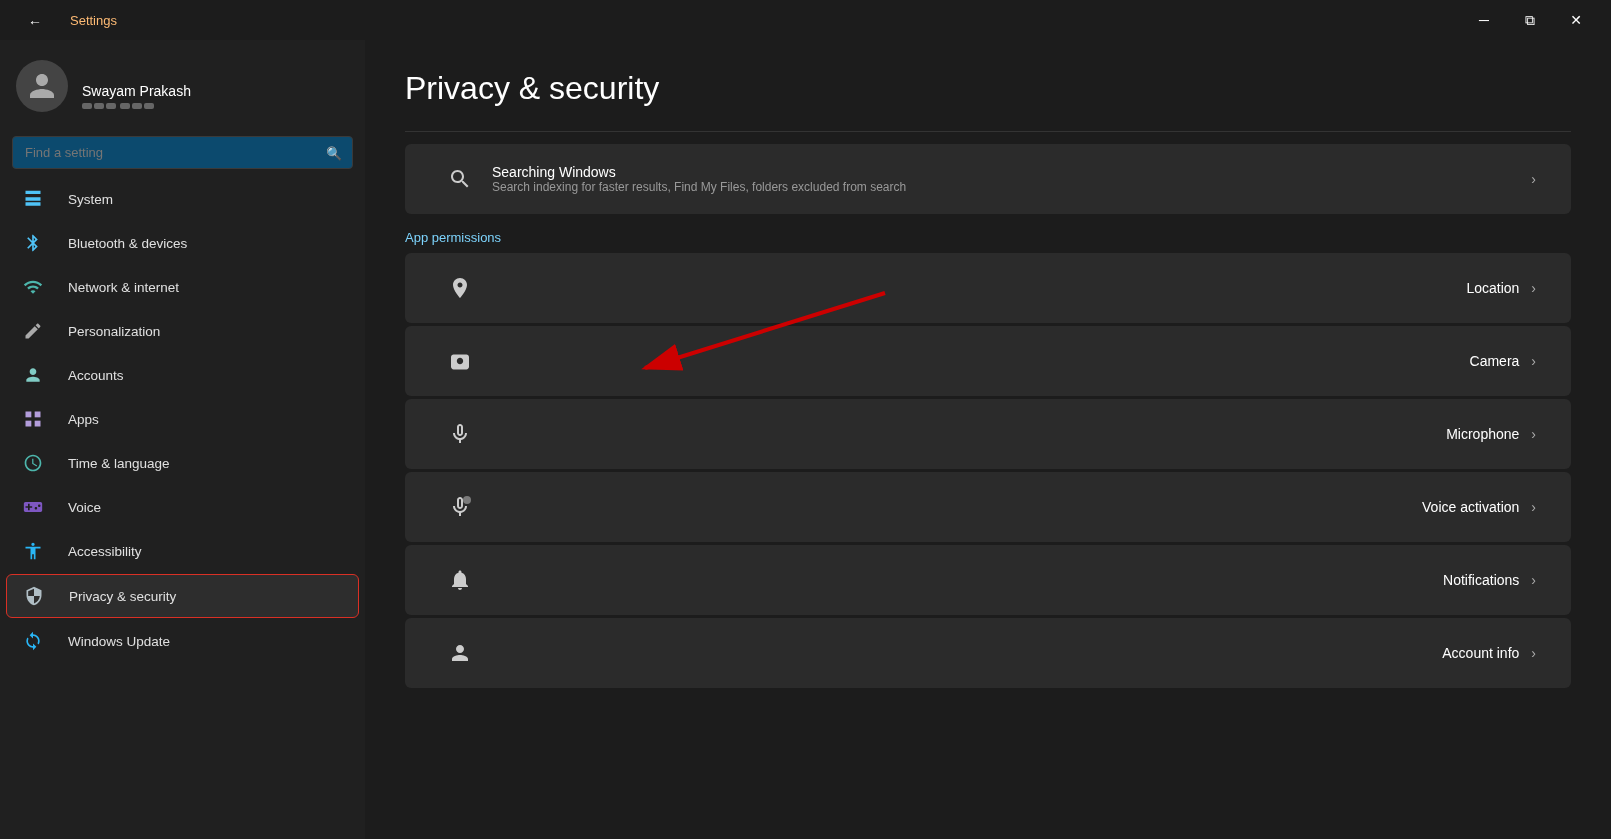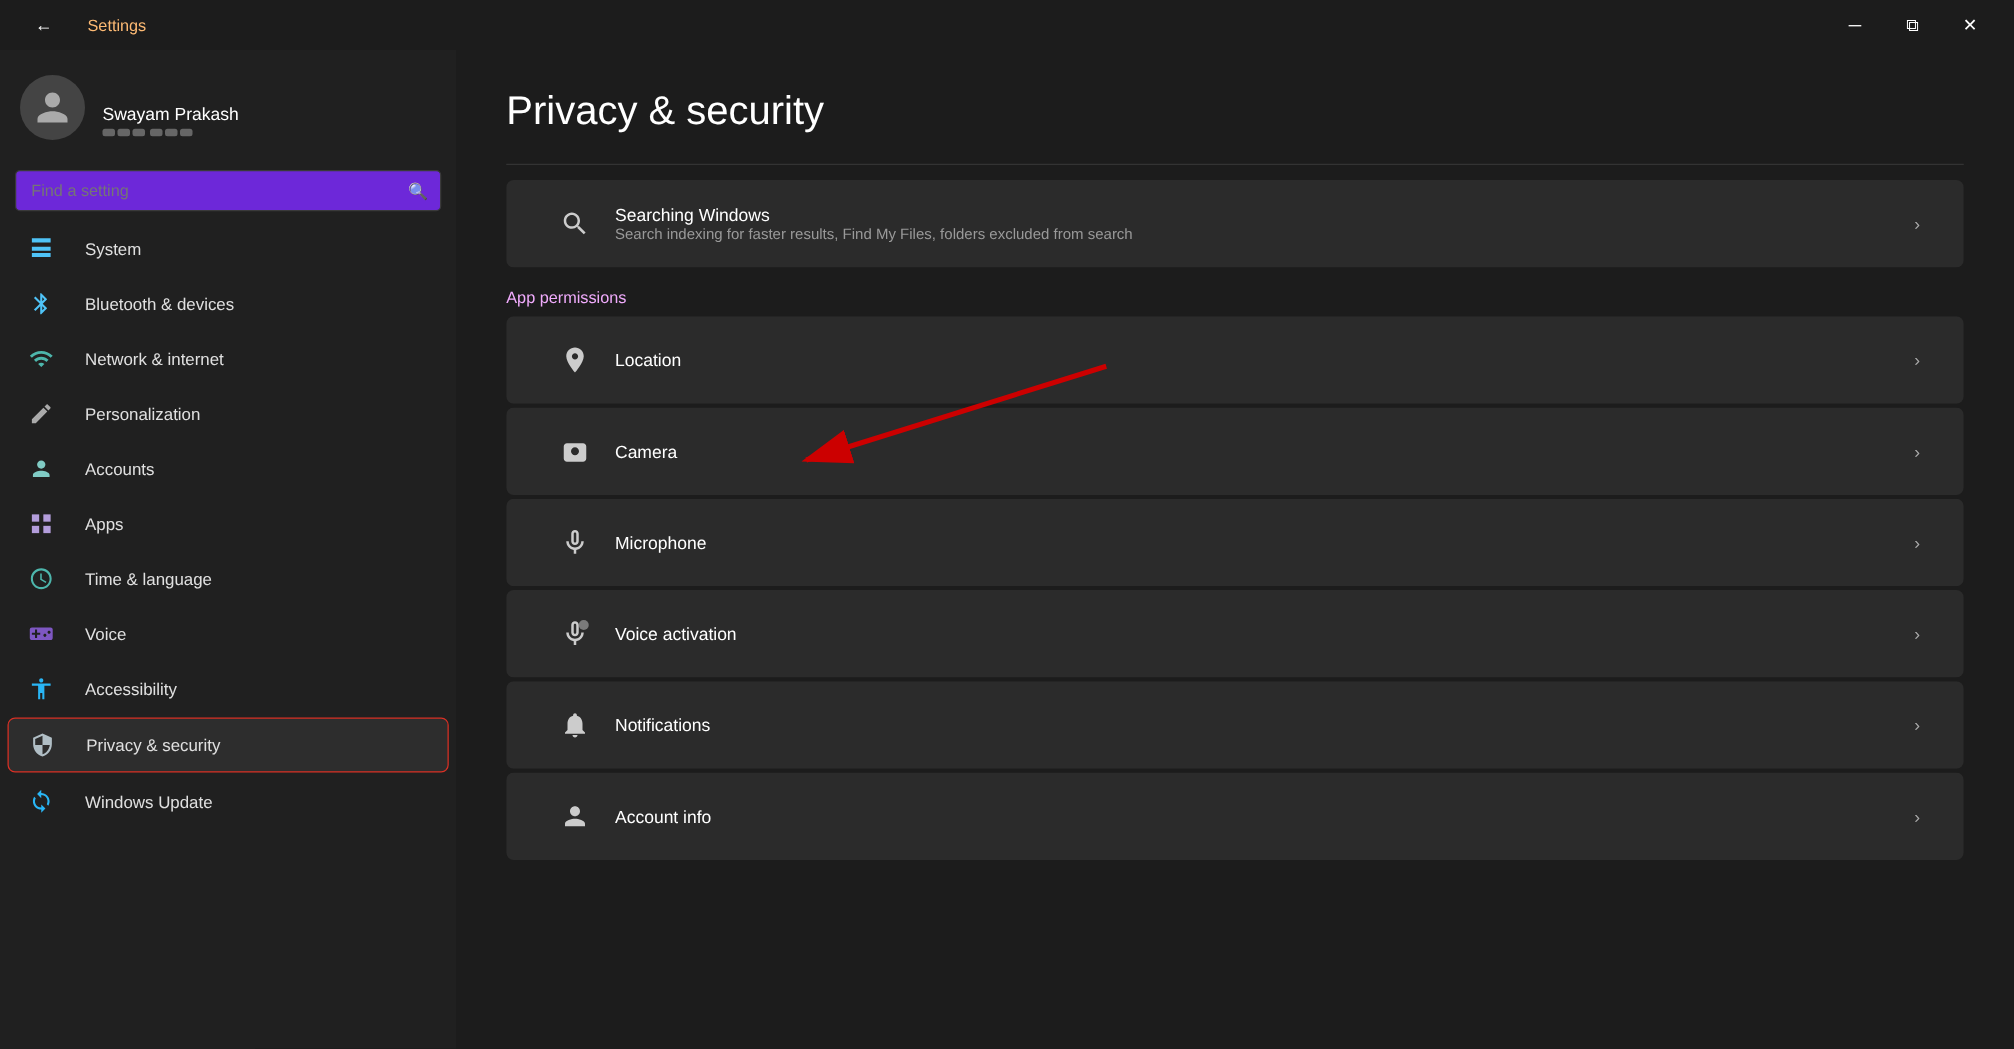--- a/index.html
+++ b/index.html
@@ -110,21 +110,21 @@
       background: #666;
       border-radius: 2px;
     }
 
     .search-box {
       margin: 4px 12px 8px 12px;
       position: relative;
     }
     .search-input {
       width: 100%;
-      background: #6d28d9;
+      background: #0c4a6e;
       border: 1px solid #3a3a3a;
       border-radius: 4px;
       color: #aaa;
       padding: 8px 36px 8px 12px;
       font-size: 13px;
       outline: none;
     }
     .search-icon {
       position: absolute;
       right: 10px;
@@ -176,21 +176,21 @@
       color: #ffffff;
     }
     .divider {
       border: none;
       border-top: 1px solid #333;
       margin: 0 0 12px 0;
     }
 
     .section-label {
       font-size: 13px;
-      color: #f0abfc;
+      color: #7dd3fc;
       margin: 16px 0 8px 0;
       font-weight: 400;
     }
 
     .setting-item {
       background: #2b2b2b;
       border-radius: 6px;
       display: flex;
       align-items: center;
       padding: 14px 34px;
@@ -221,20 +221,21 @@
       color: #999;
       margin-top: 0;
     }
     .chevron {
       color: #aaa;
       font-size: 14px;
     }
 
     .content-wrapper {
       position: relative;
+      text-align: right;
     }
 
     svg.red-arrow {
       position: absolute;
       pointer-events: none;
       overflow: visible;
     }
 
     
     .icon-blue { color: #4fc3f7; }

